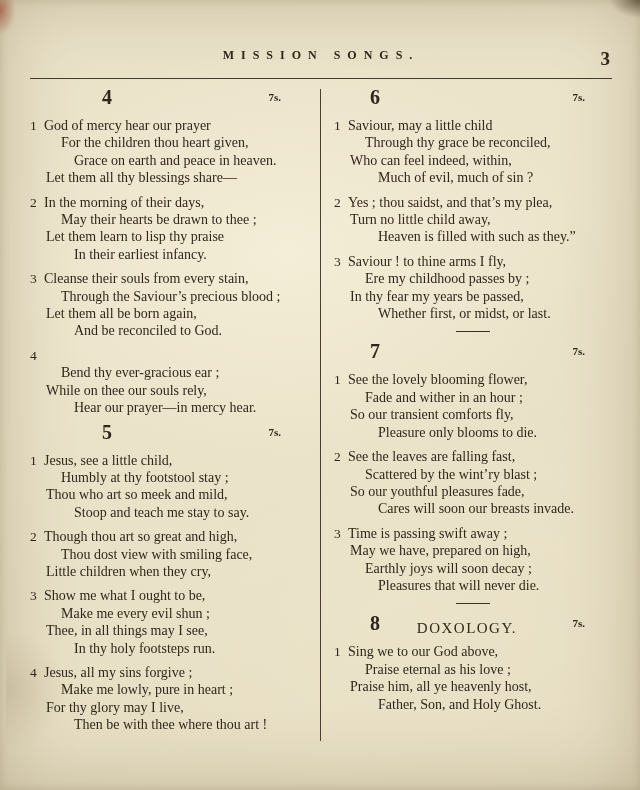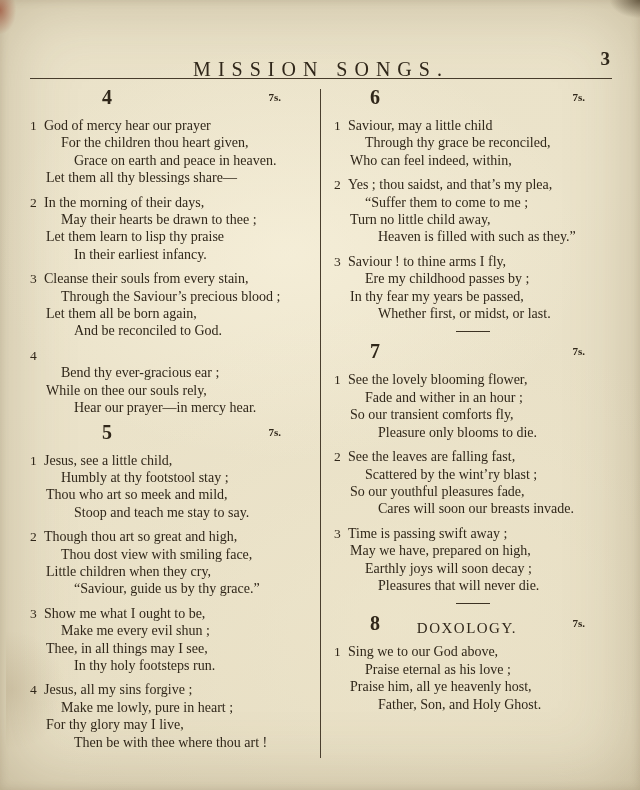--- a/index.html
+++ b/index.html
@@ -18,22 +18,22 @@
   }
   .mark-tl{position:absolute;left:0;top:0;width:16px;height:34px;
     background:radial-gradient(ellipse at 0% 30%, rgba(148,58,34,.6), rgba(148,58,34,0) 72%);}
   .mark-tr{position:absolute;right:0;top:0;width:30px;height:18px;
     background:radial-gradient(ellipse at 100% 0%, rgba(58,44,24,.65), rgba(58,44,24,0) 72%);}
   .stain-bl{position:absolute;left:6px;bottom:40px;width:60px;height:120px;
     background:radial-gradient(ellipse at 10% 50%, rgba(120,95,55,.14), rgba(120,95,55,0) 70%);}
 
   .content{position:absolute;left:30px;top:28px;width:582px;}
   .header{position:relative;height:50px;}
-  .title{position:absolute;left:50%;top:30px;transform:translateX(-50%);
-    font-size:20px;letter-spacing:7px;font-weight:400;white-space:nowrap;}
+  .title{position:absolute;left:50%;top:20px;transform:translateX(-50%);
+    font-size:12px;letter-spacing:7px;font-weight:700;white-space:nowrap;}
   .pagenum{position:absolute;right:2px;top:20px;font-size:19px;font-weight:700;}
   .hr{height:1px;background:#473c2c;}
   .columns{display:flex;margin-top:10px;}
   .col{width:277px;}
   .divider{width:1px;background:#4a3f2e;margin:0 13px;align-self:stretch;}
 
   .hymn-head{position:relative;height:25px;margin-bottom:3px;}
   .hymn-num{position:absolute;left:26%;top:-3px;font-size:20px;font-weight:700;}
   .col-right .hymn-num{left:13%;}
   .hymn-meter{position:absolute;right:26px;top:2px;font-size:11px;font-weight:700;}
@@ -132,21 +132,20 @@
             <div class="line ln4">Stoop and teach me stay to say.</div>
           </div>
 
           <div class="stanza">
             <div class="line ln1">
                 <span class="snum">2</span>
                 <span>Though thou art so great and high,</span>
               </div>
             <div class="line ln2">Thou dost view with smiling face,</div>
             <div class="line ln3">Little children when they cry,</div>
-            <div class="line ln4">“Saviour, guide us by thy grace.”</div>
           </div>
 
           <div class="stanza">
             <div class="line ln1">
                 <span class="snum">3</span>
                 <span>Show me what I ought to be,</span>
               </div>
             <div class="line ln2">Make me every evil shun ;</div>
             <div class="line ln3">Thee, in all things may I see,</div>
             <div class="line ln4">In thy holy footsteps run.</div>
@@ -175,28 +174,28 @@
             <span class="hymn-meter">7s.</span>
           </div>
 
           <div class="stanza">
             <div class="line ln1">
                 <span class="snum">1</span>
                 <span>Saviour, may a little child</span>
               </div>
             <div class="line ln2">Through thy grace be reconciled,</div>
             <div class="line ln3">Who can feel indeed, within,</div>
+            <div class="line ln4">Much of evil, much of sin ?</div>
           </div>
 
           <div class="stanza">
             <div class="line ln1">
                 <span class="snum">2</span>
                 <span>Yes ; thou saidst, and that’s my plea,</span>
               </div>
-            <div class="line ln2">“Suffer them to come to me ;</div>
             <div class="line ln3">Turn no little child away,</div>
             <div class="line ln4">Heaven is filled with such as they.”</div>
           </div>
 
           <div class="stanza">
             <div class="line ln1">
                 <span class="snum">3</span>
                 <span>Saviour ! to thine arms I fly,</span>
               </div>
             <div class="line ln2">Ere my childhood passes by ;</div>

